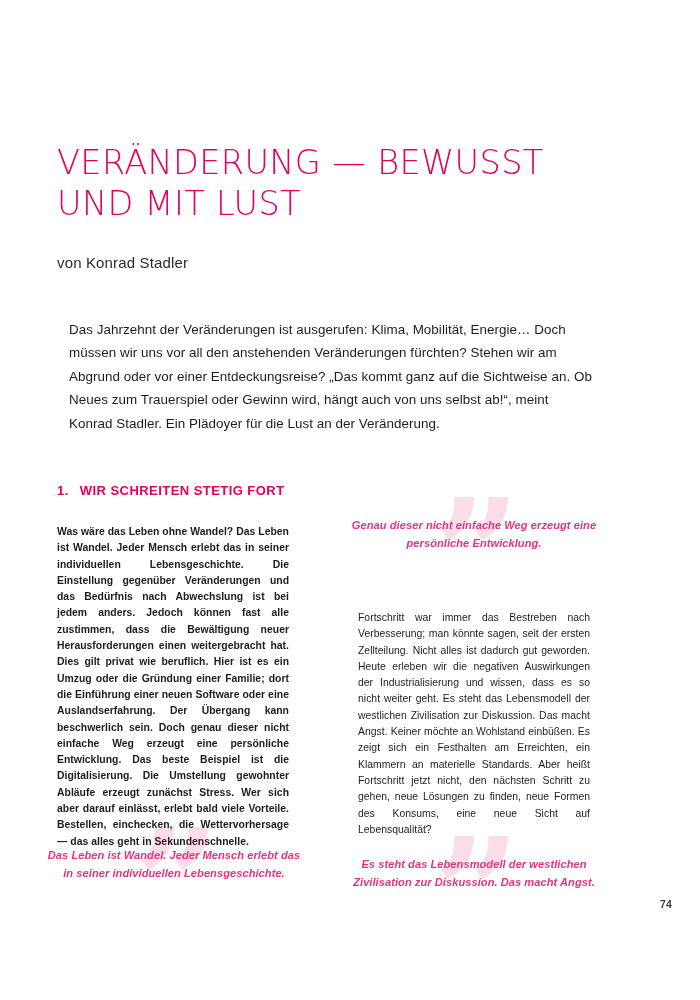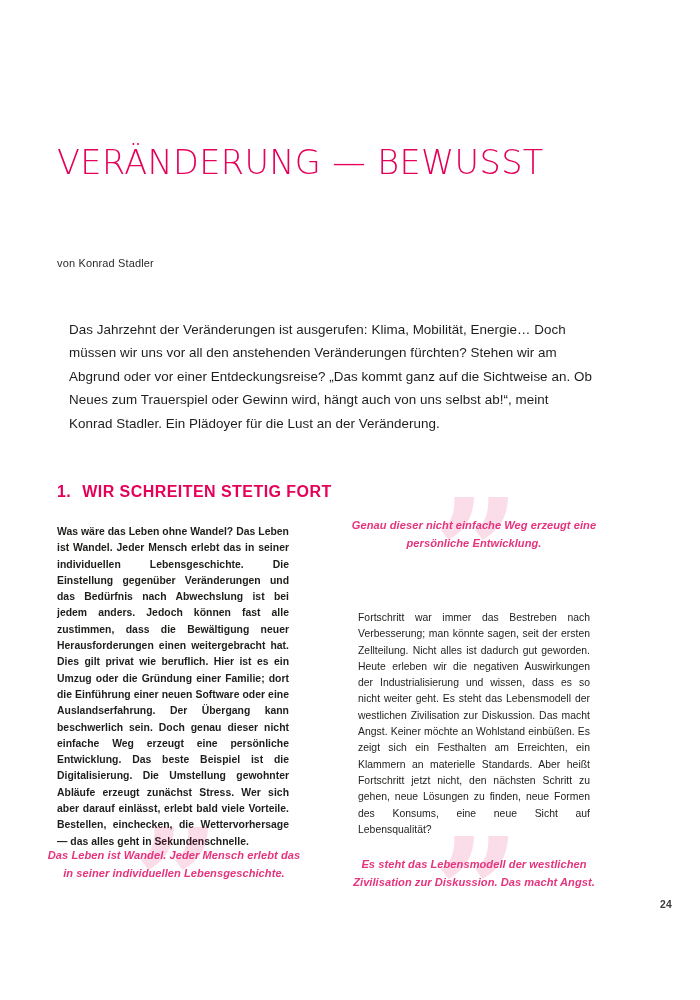--- a/index.html
+++ b/index.html
@@ -34,21 +34,21 @@
     letter-spacing: 0.4px;
     color: #e5005a;
     text-transform: uppercase;
   }
   .article-title .tline { display: block; }
 
   .byline {
     position: absolute;
     left: 57px;
     top: 255px;
-    font-size: 11px;
+    font-size: 15px;
     line-height: 16px;
     color: #2b2b2b;
     letter-spacing: 0.15px;
   }
 
   
   .lead {
     position: absolute;
     left: 57px;
     top: 306px;
@@ -59,21 +59,21 @@
     color: #1d1d1b;
     letter-spacing: 0.05px;
   }
 
   
   .section-heading {
     position: absolute;
     left: 57px;
     top: 483px;
     margin: 0;
-    font-size: 16px;
+    font-size: 13px;
     font-weight: bold;
     letter-spacing: 0.45px;
     color: #e5005a;
     text-transform: uppercase;
     white-space: nowrap;
   }
   .section-heading .num { margin-right: 11px; }
 
   
   .col {
@@ -140,20 +140,21 @@
     letter-spacing: 0.2px;
   }
 </style>
 </head>
 <body>
 
 <div id="page">
 
   <h1 class="article-title">
     <span class="tline">VERÄNDERUNG — BEWUSST</span>
+    <span class="tline">UND MIT LUST</span>
   </h1>
 
   <div class="byline">von Konrad Stadler</div>
 
   <p class="lead">Das Jahrzehnt der Veränderungen ist ausgerufen: Klima, Mobilität, Energie… Doch müssen wir uns vor all den anstehenden Veränderungen fürchten? Stehen wir am Abgrund oder vor einer Entdeckungsreise? „Das kommt ganz auf die Sichtweise an. Ob Neues zum Trauerspiel oder Gewinn wird, hängt auch von uns selbst ab!“, meint Konrad Stadler. Ein Plädoyer für die Lust an der Veränderung.</p>
 
   <h2 class="section-heading">
     <span class="num">1.</span><span>WIR SCHREITEN STETIG FORT</span>
   </h2>
 
@@ -173,15 +174,15 @@
   <div class="pullquote pq-2">
     <span class="pq-mark">”</span>
     <span class="pq-text">Das Leben ist Wandel. Jeder Mensch erlebt das in seiner individuellen Lebensgeschichte.</span>
   </div>
 
   <div class="pullquote pq-3">
     <span class="pq-mark">”</span>
     <span class="pq-text">Es steht das Lebensmodell der westlichen Zivilisation zur Diskussion. Das macht Angst.</span>
   </div>
 
-  <div class="folio">24</div>
+  <div class="folio">74</div>
 
 </div>
 
 </body></html>

